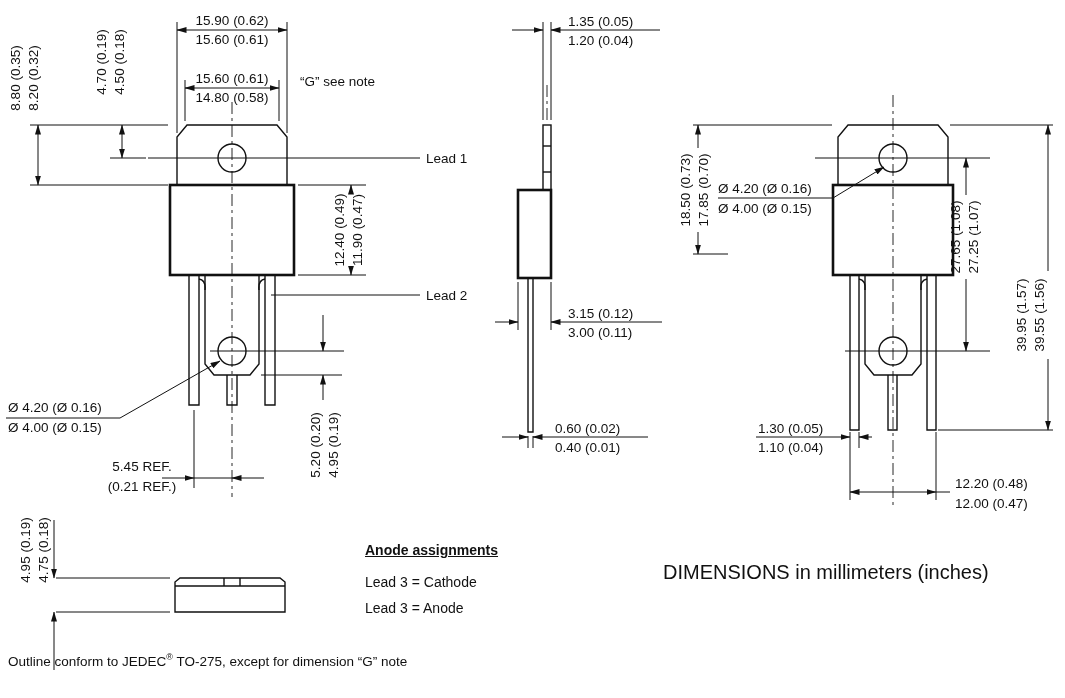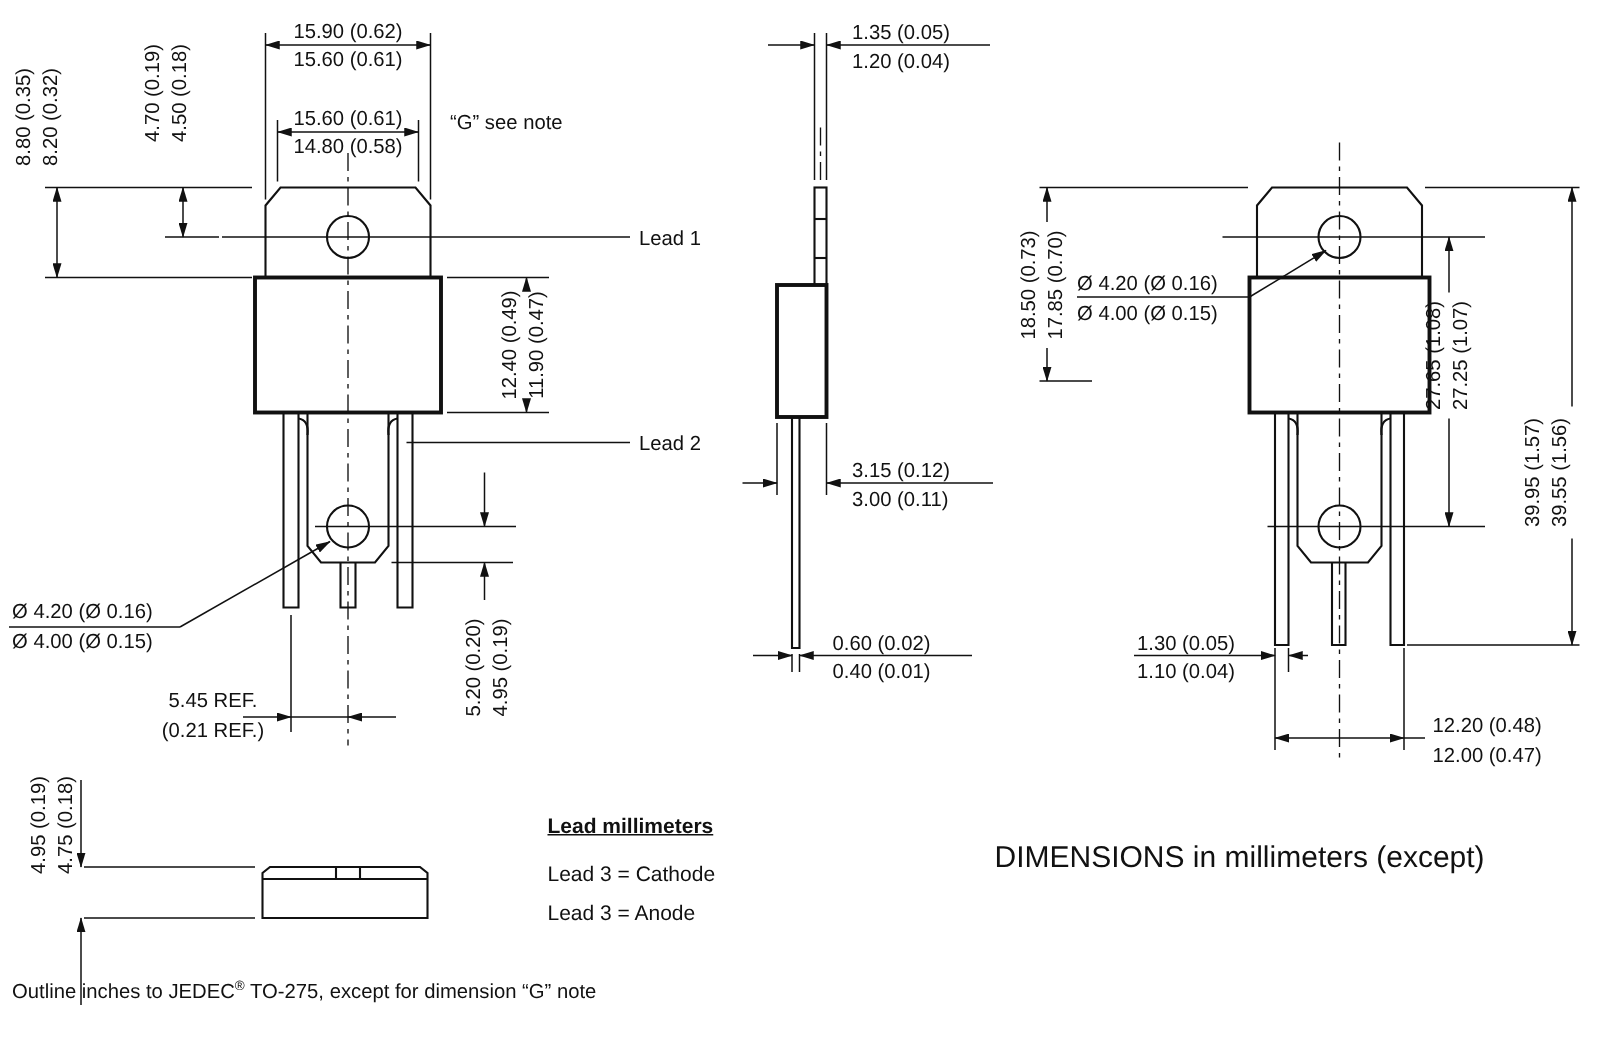--- a/index.html
+++ b/index.html
@@ -159,25 +159,25 @@
     <text transform="translate(1026 315) rotate(-90)" text-anchor="middle">39.95 (1.57)</text>
     <text transform="translate(1044 315) rotate(-90)" text-anchor="middle">39.55 (1.56)</text>
     <text x="758" y="433">1.30 (0.05)</text>
     <text x="758" y="452">1.10 (0.04)</text>
     <text x="955" y="488">12.20 (0.48)</text>
     <text x="955" y="508">12.00 (0.47)</text>
   </g>
 </svg>
 
   <div class="overlay" style="left:365px;top:542px">
-    <div class="la-title">Lead millimeters</div>
+    <div class="la-title">Anode assignments</div>
     <div class="la-row">Lead 3 = Cathode</div>
     <div class="la-row">Lead 3 = Anode</div>
   </div>
 
   <div class="overlay dim-caption" style="left:663px;top:561px">
-    <span class="b">DIMENSIONS</span><span> in millimeters (except)</span>
+    <span class="b">DIMENSIONS</span><span> in millimeters (inches)</span>
   </div>
 
   <div class="overlay" style="left:8px;top:652px">
-    <div class="note-body"><span>Outline inches to JEDEC</span><sup>®</sup><span> TO-275, except for dimension “G” note</span></div>
+    <div class="note-body"><span>Outline conform to JEDEC</span><sup>®</sup><span> TO-275, except for dimension “G” note</span></div>
   </div>
 </div>
 
 </body></html>

